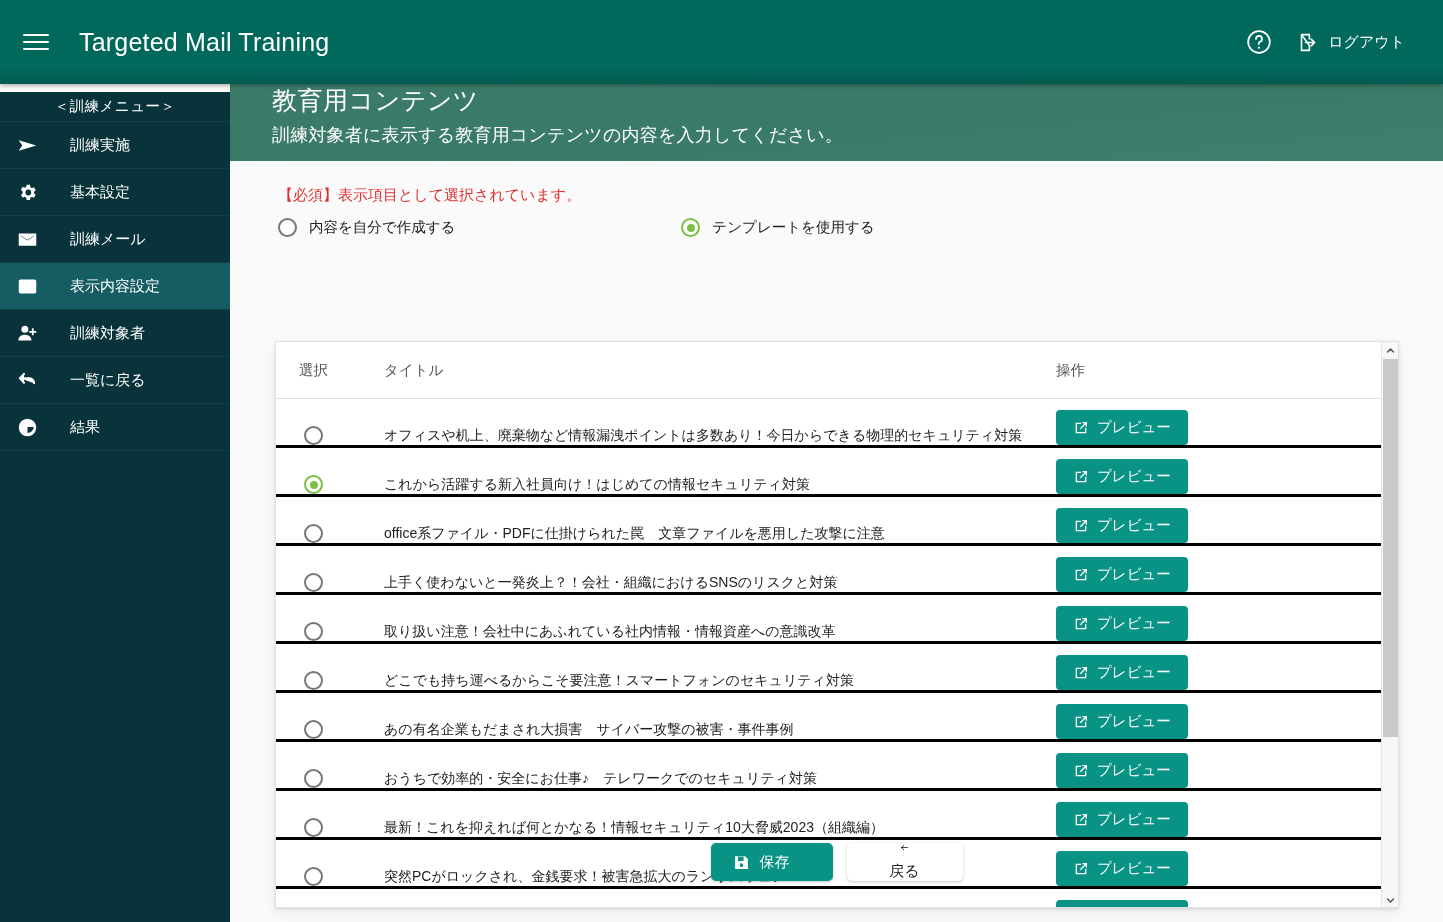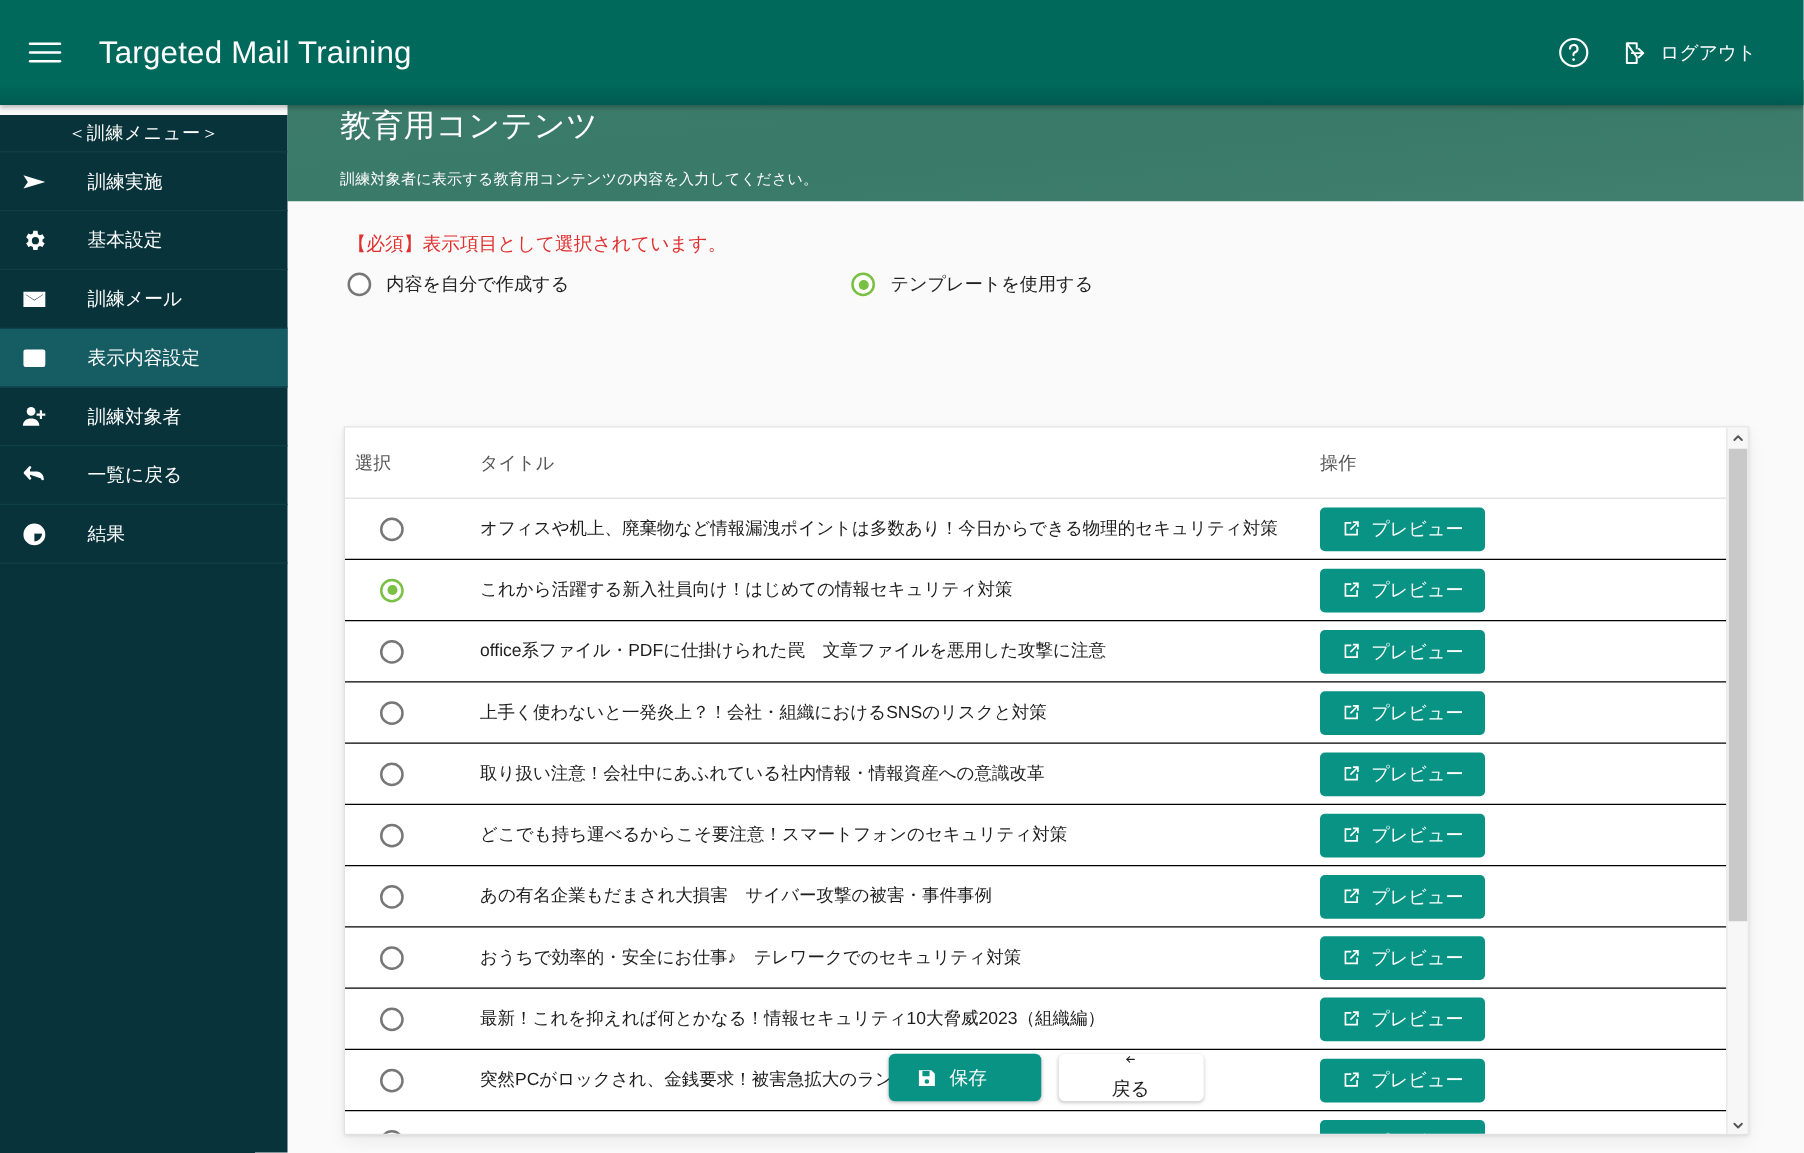--- a/index.html
+++ b/index.html
@@ -58,21 +58,21 @@
   .nav-label { white-space: nowrap; }
 
   
   .content { position: absolute; left: 230px; top: 64px; width: 1213px; height: 858px; background: #fafafa; }
   .page-header {
     height: 97px; padding: 20px 0 0 42px;
     background: linear-gradient(175deg,#3c7b6b 0%, #3a7a68 55%, #417f6f 100%);
     color: #fff;
   }
   .page-header h1 { font-size: 25px; font-weight: 400; letter-spacing: .5px; }
-  .page-header p { font-size: 12px; margin-top: 18px; letter-spacing: .2px; }
+  .page-header p { font-size: 18px; margin-top: 6px; letter-spacing: .2px; }
 
   .body-area { padding: 0 0 0 0; position: relative; height: 761px; }
 
   .required-note {
     color: #e03030; font-size: 15px;
     padding: 25px 0 0 48px;
   }
   .radio-row { display: flex; align-items: center; padding: 13px 0 0 48px; }
   .radio-opt { display: flex; align-items: center; gap: 12px; font-size: 14.5px; color: #222; cursor: pointer; }
   .radio-opt:nth-child(2) { margin-left: 226px; }
@@ -88,26 +88,26 @@
     border: 1px solid #e2e2e2;
     box-shadow: 0 1px 3px rgba(0,0,0,.12), 0 6px 14px rgba(0,0,0,.06);
     overflow: hidden;
   }
   .tbl { width: 1106px; }
   .thead {
     height: 57px; display: flex; align-items: center;
     border-bottom: 1px solid #e0e0e0;
     color: #555; font-size: 14.5px;
   }
-  .c-sel { width: 108px; padding-left: 8px; flex: none; }
+  .c-sel { width: 108px; padding-left: 23px; flex: none; }
   .c-title { width: 672px; flex: none; }
   .c-op { width: 326px; flex: none; }
   .trow {
-    height: 49px; display: flex; align-items: center;
-    border-bottom: 1px solid #000000;
+    height: 49px; display: flex; align-items: flex-end;
+    border-bottom: 3px solid #000000;
     font-size: 14px; color: #1e1e1e;
   }
   .trow .c-sel { display: flex; align-items: center; padding-left: 28px; }
   .trow .c-title { white-space: nowrap; overflow: hidden; }
   .btn-prev {
     display: inline-flex; align-items: center; gap: 8px;
     background: #089384; color: #fff;
     border: none; border-radius: 4px;
     height: 35px; padding: 0 17px;
     font-size: 14.5px; cursor: pointer;

